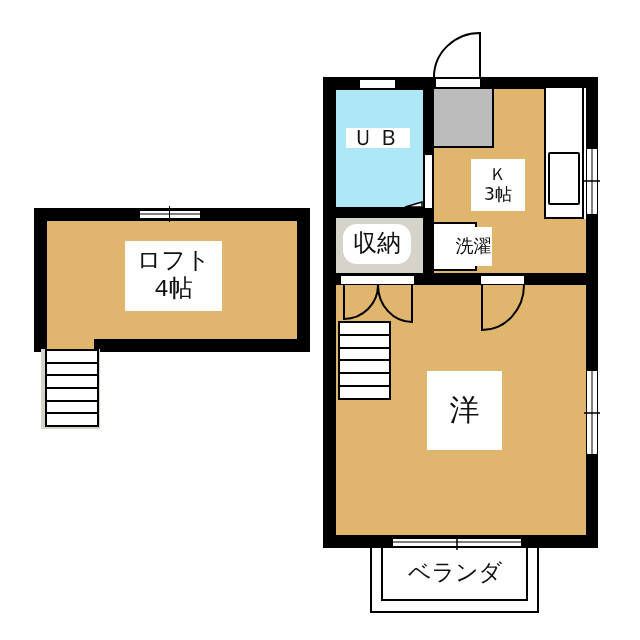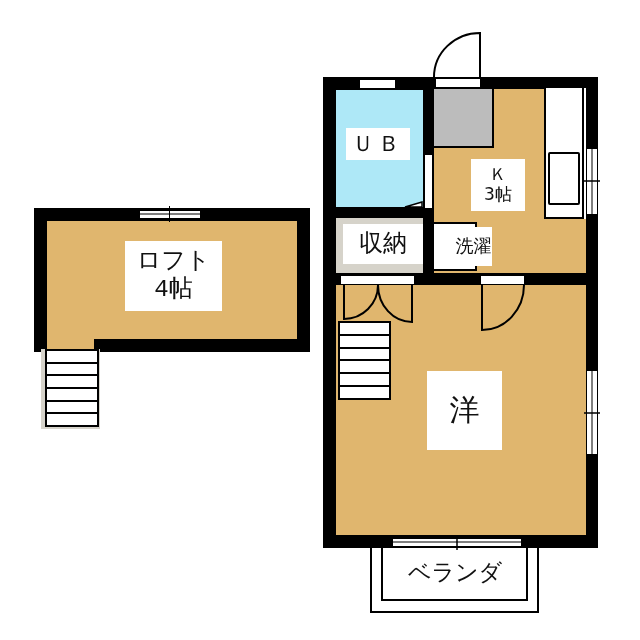--- a/index.html
+++ b/index.html
@@ -38,27 +38,27 @@
       <div class="step"></div>
       <div class="step"></div>
       <div class="step"></div>
     </div>
   </div>
 
   <div class="abs wall" style="left:323px;top:77px;width:275px;height:471px;"></div>
 
   <div class="abs" style="left:336px;top:90px;width:87px;height:117px;background:#aee8f7;"></div>
   <div class="abs win" style="left:360px;top:80px;width:35px;height:8px;border:none;"></div>
-  <div class="abs label" style="left:346px;top:128px;width:64px;height:32px;font-size:22px;letter-spacing:4px;">
+  <div class="abs label" style="left:346px;top:128px;width:64px;height:20px;font-size:22px;letter-spacing:4px;">
     <span>ＵＢ</span>
   </div>
   <div class="abs" style="left:425px;top:155px;width:7px;height:53px;background:#fff;"></div>
 
   <div class="abs" style="left:336px;top:218px;width:87px;height:55px;background:#d6d3ca;"></div>
-  <div class="abs label" style="left:343px;top:224px;width:80px;height:40px;font-size:24px;">
+  <div class="abs label" style="left:343px;top:224px;width:68px;height:40px;font-size:24px;border-radius:14px;">
     <span>収納</span>
   </div>
 
   <div class="abs floor" style="left:434px;top:89px;width:152px;height:184px;"></div>
   <div class="abs" style="left:434px;top:89px;width:60px;height:59px;background:#bcbcbc;border-right:2px solid #000;border-bottom:2px solid #000;"></div>
   <div class="abs win" style="left:436px;top:79px;width:44px;height:8px;border:none;"></div>
   <div class="abs" style="left:544px;top:88px;width:40px;height:131px;background:#fff;border:2px solid #000;border-top:none;"></div>
   <div class="abs" style="left:548px;top:152px;width:32px;height:53px;background:#fff;border:2px solid #000;border-radius:2px;"></div>
   <div class="abs" style="left:584px;top:88px;width:2px;height:131px;background:#fff;"></div>
   <div class="abs label" style="left:471px;top:159px;width:54px;height:52px;font-size:17px;">

